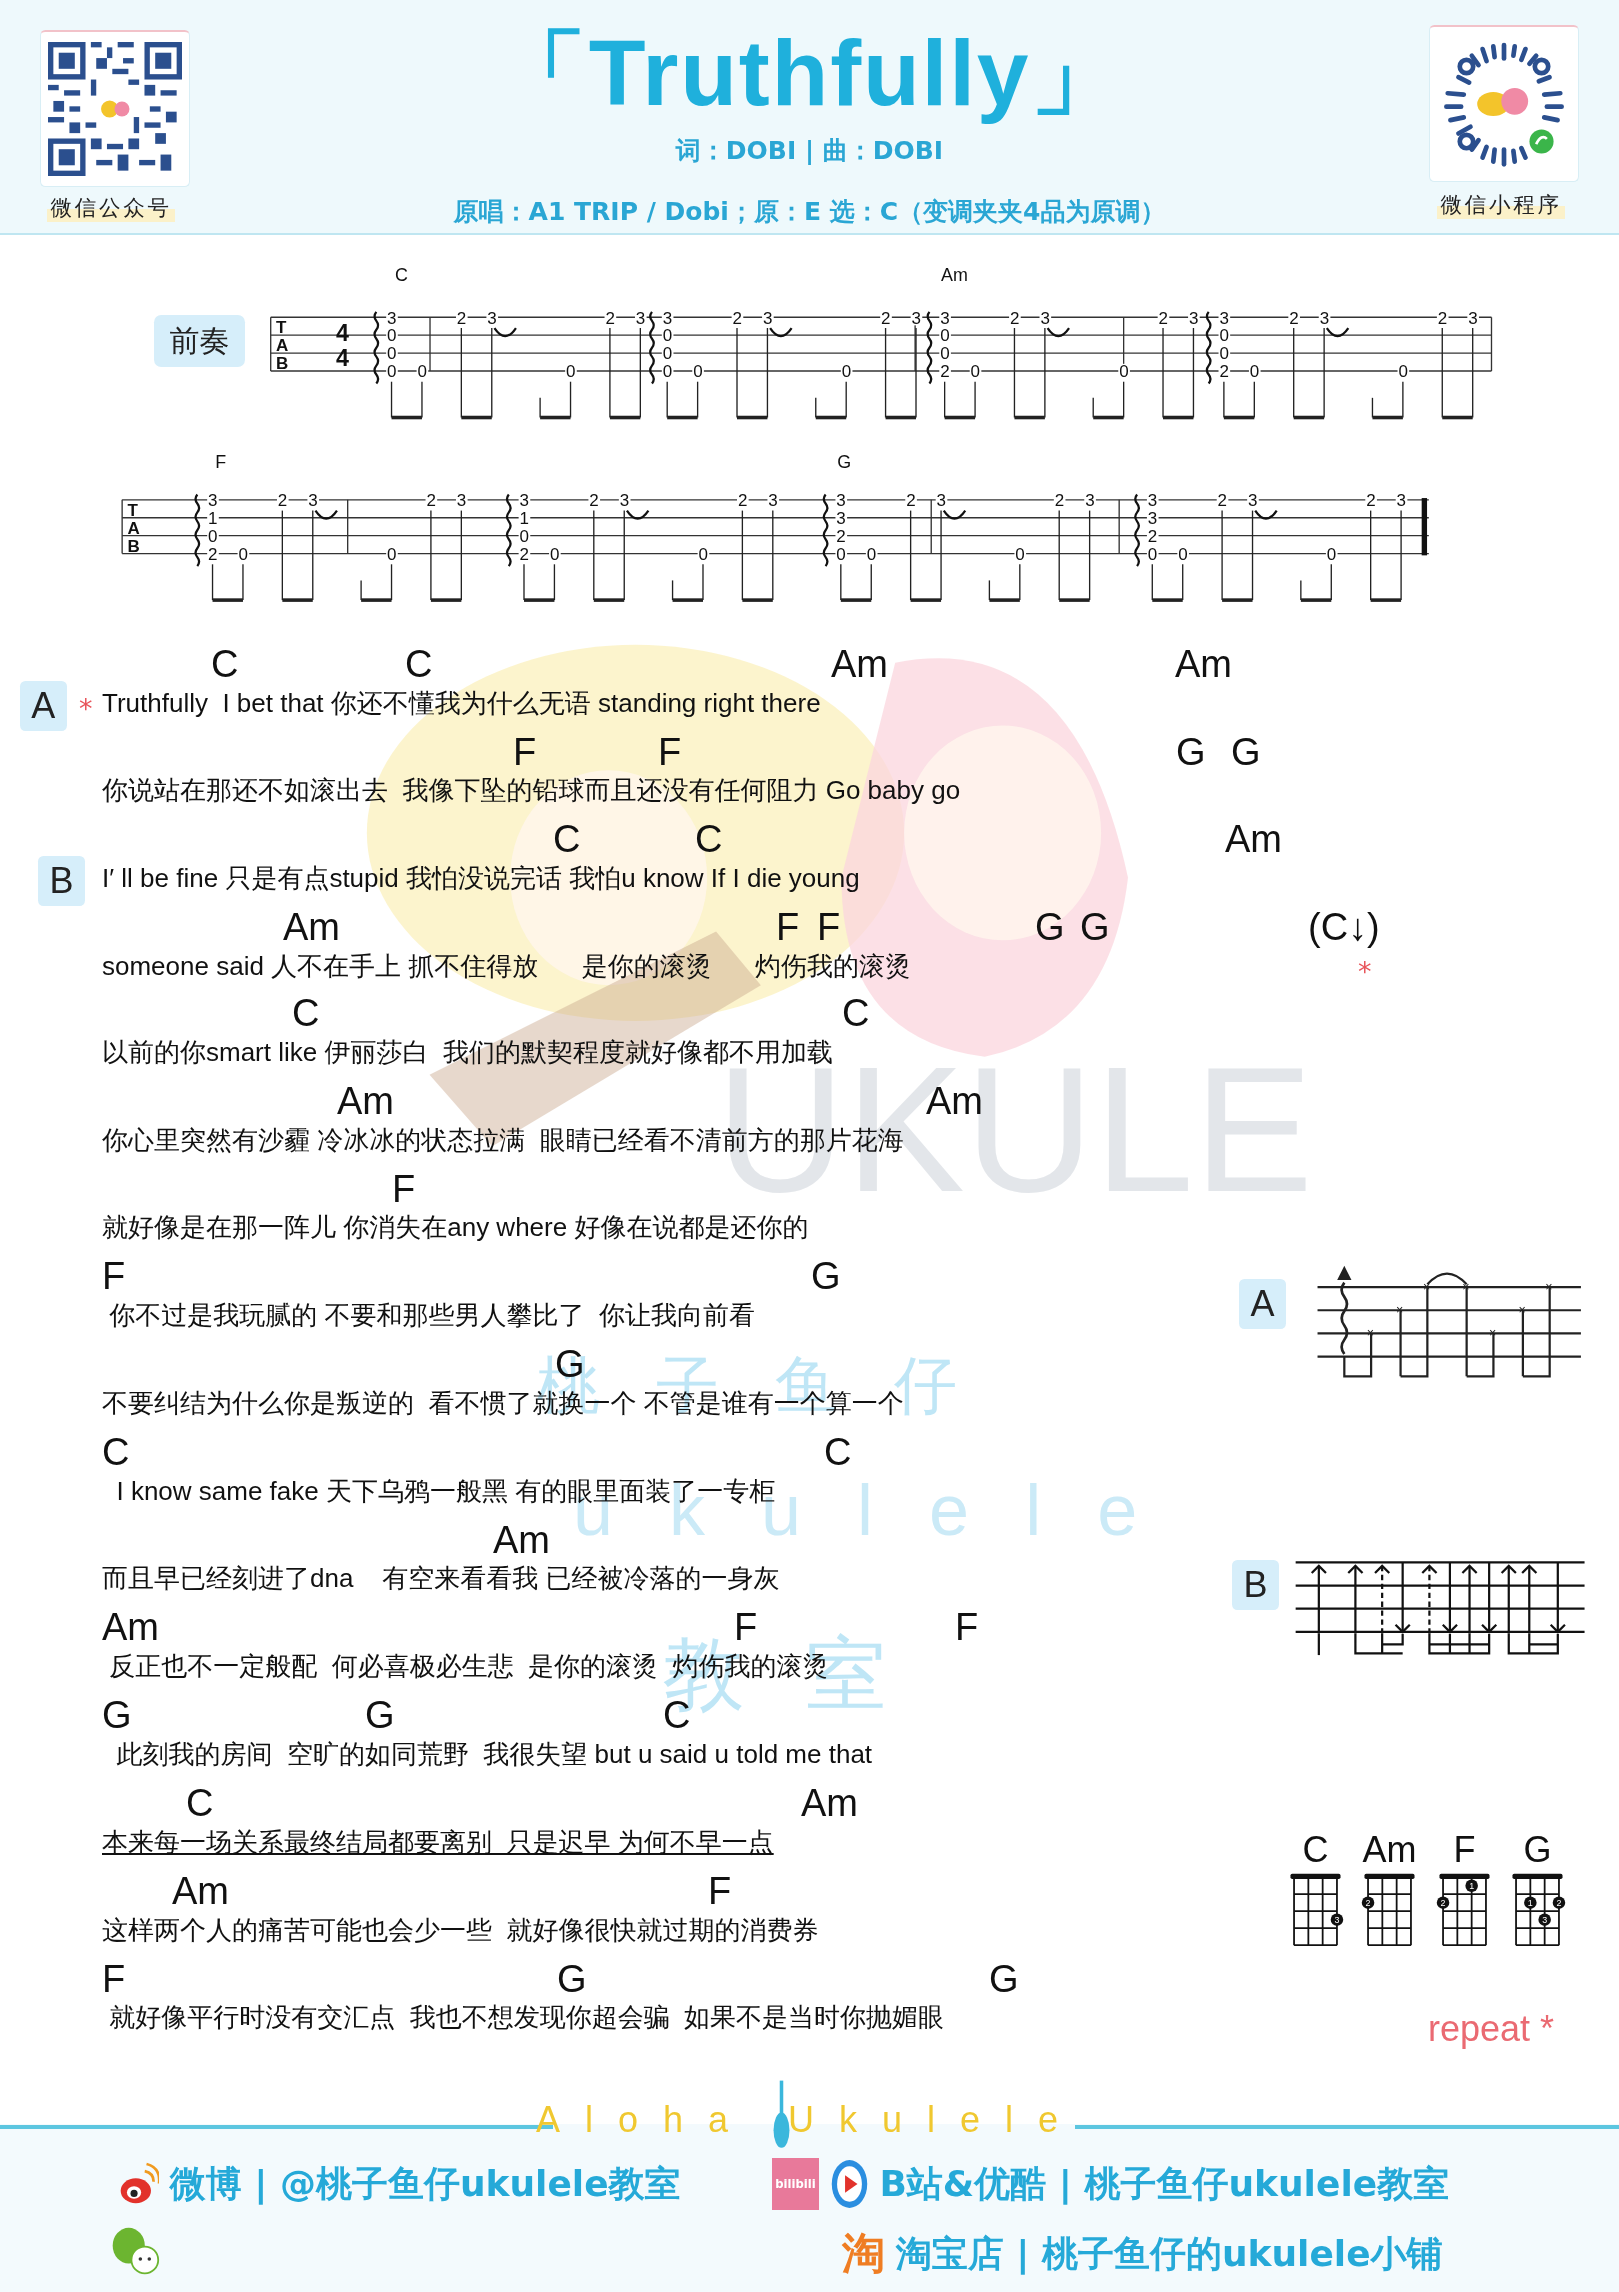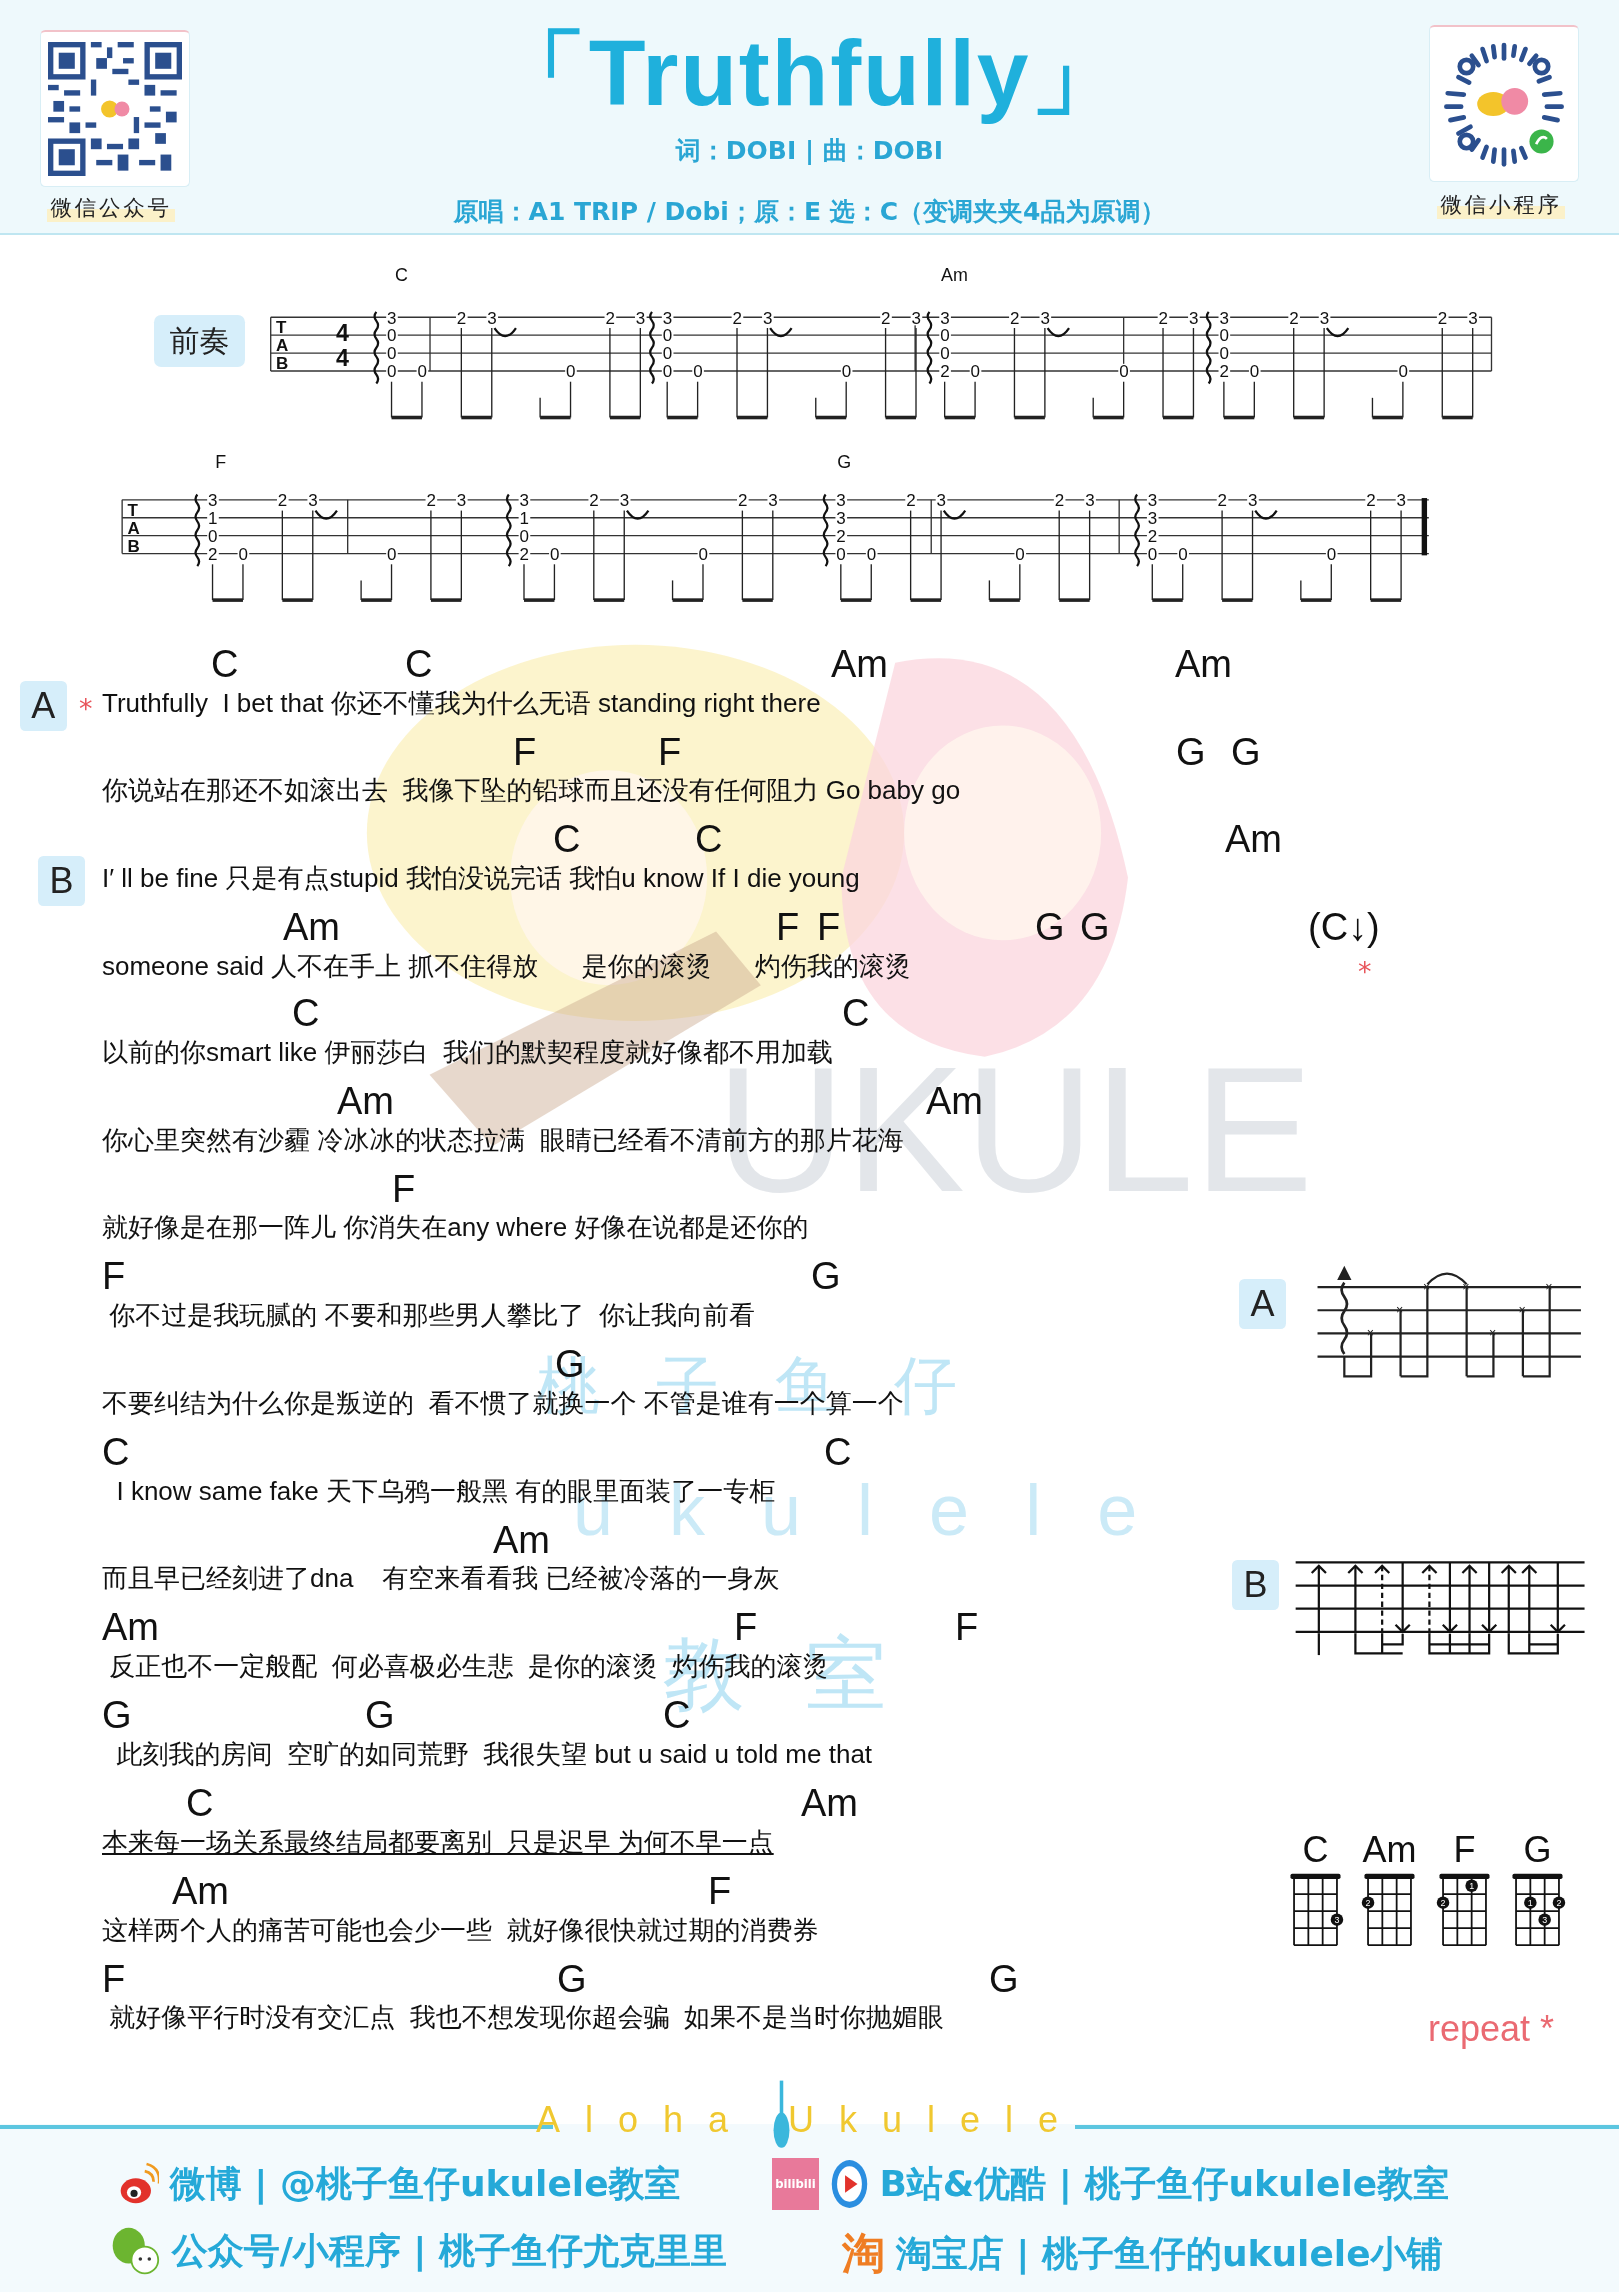--- a/index.html
+++ b/index.html
@@ -699,20 +699,19 @@
   <span>B站&amp;优酷 | 桃子鱼仔ukulele教室</span>
 </div>
 
 <div class="social" style="left:109px;top:2226px;">
   <svg width="52" height="50" viewBox="0 0 58 56">
     <ellipse cx="22" cy="22" rx="18" ry="20" fill="#6cb530"></ellipse>
     <ellipse cx="40" cy="38" rx="15" ry="15" fill="#fff" stroke="#6cb530" stroke-width="2"></ellipse>
     <circle cx="35" cy="37" r="2" fill="#333"></circle>
       <circle cx="45" cy="37" r="2" fill="#333"></circle>
   </svg>
-  <span>公众号/小程序 | 桃子鱼仔尤克里里</span>
 </div>
 
 <div class="social" style="left:842px;top:2225px;">
   <span style="color:#ef7d23;font-size:43px;font-weight:bold;">淘</span>
   <span>淘宝店 | 桃子鱼仔的ukulele小铺</span>
 </div>
 
 
 </body></html>

